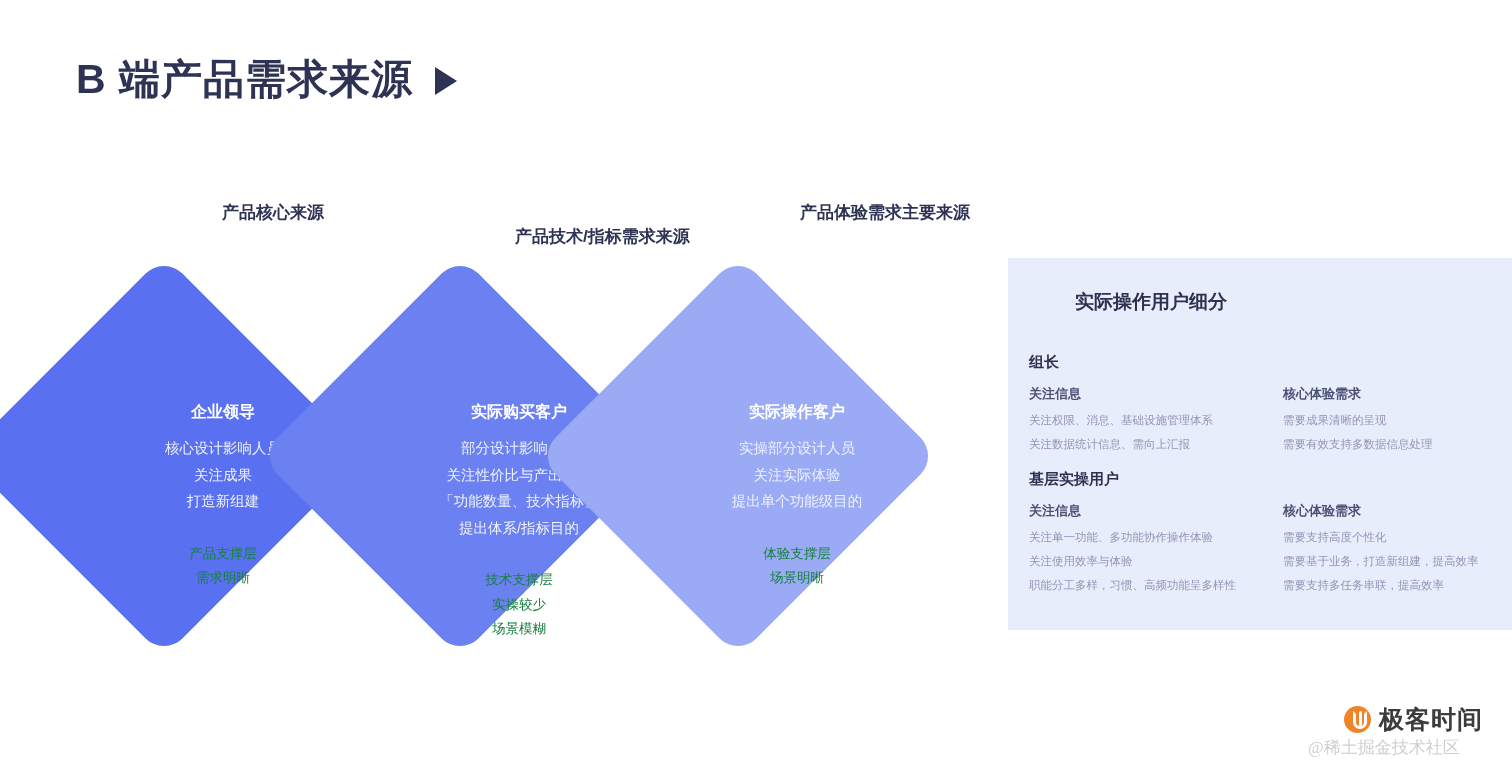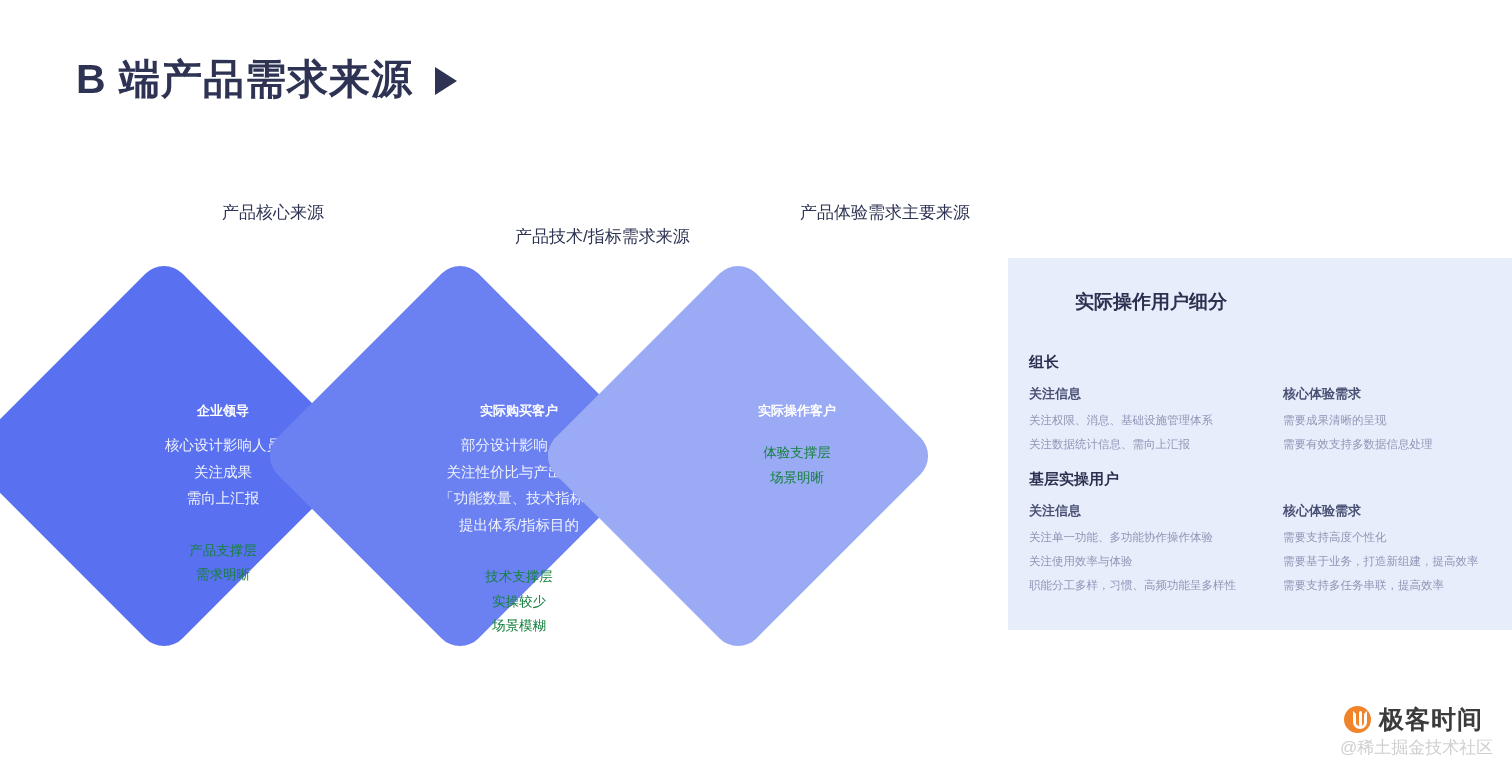--- a/index.html
+++ b/index.html
@@ -24,21 +24,21 @@
     width: 0; height: 0;
     border-left: 22px solid #2e3353;
     border-top: 14px solid transparent;
     border-bottom: 14px solid transparent;
     margin-top: 3px;
   }
 
   
   .col-caption {
     position: absolute; top: 201px;
-    font-size: 17px; font-weight: 400; color: #2e3353;
+    font-size: 17px; font-weight: 700; color: #2e3353;
     white-space: nowrap;
   }
   #cap-0 { left: 222px; }
   #cap-1 { left: 515px; margin-top: 24px; }
   #cap-2 { left: 800px; }
 
   
   #info-panel {
     position: absolute; left: 1008px; top: 258px;
     width: 504px; height: 372px;
@@ -84,21 +84,21 @@
   #dia-2 .diamond { background: #9aaaf5; }
 
   .dia-text {
     position: absolute; top: 0; left: 0;
     width: 402px; height: 402px;
     display: flex; flex-direction: column; align-items: center;
     pointer-events: none;
   }
   .dia-heading {
     margin-top: 88px;
-    font-size: 13px; font-weight: 700; color: #ffffff;
+    font-size: 16px; font-weight: 700; color: #ffffff;
     white-space: nowrap;
   }
   .dia-lines { margin-top: 18px; text-align: center; }
   .dia-line {
     font-size: 14.5px; color: #eef1fe; line-height: 1.0;
     margin-bottom: 12px; white-space: nowrap;
   }
   .dia-sub { margin-top: 26px; text-align: center; }
   .dia-subline {
     font-size: 13.5px; color: #15803d; line-height: 1.0;
@@ -122,22 +122,22 @@
   }
   #logo-mark::before {
     content: ""; position: absolute; left: 15px; top: 5px;
     width: 3px; height: 15px; background: #ffffff; border-radius: 2px;
   }
   #logo-text {
     font-size: 25px; font-weight: 700; color: #3b3b3b;
     letter-spacing: 1px; white-space: nowrap;
   }
   #watermark {
-    position: absolute; left: 1340px; top: 736px;
-    font-size: 17px; color: #cfcfcf; white-space: nowrap;
+    position: absolute; left: 1308px; top: 736px;
+    font-size: 17px; color: #cfcfcf; white-space: nowrap; font-family: Liberation Serif, serif;
   }
 </style>
 </head>
 <body>
 
 <div id="stage">
 
   <div id="title-row">
     <div id="page-title">B 端产品需求来源</div>
     <div id="title-play"></div>
@@ -184,21 +184,21 @@
     </div>
   </div>
 
   <div class="dia-wrap" id="dia-0">
     <div class="diamond" style="background: rgb(89, 113, 240);"></div>
     <div class="dia-text">
       <div class="dia-heading">企业领导</div>
       <div class="dia-lines">
         <div class="dia-line">核心设计影响人员</div>
         <div class="dia-line">关注成果</div>
-        <div class="dia-line">需向上汇报</div>
+        <div class="dia-line">打造新组建</div>
       </div>
       <div class="dia-sub">
         <div class="dia-subline">产品支撑层</div>
         <div class="dia-subline">需求明晰</div>
       </div>
     </div>
   </div>
 
   <div class="dia-wrap" id="dia-1">
     <div class="diamond" style="background: rgb(107, 129, 242);"></div>
@@ -215,20 +215,25 @@
         <div class="dia-subline">实操较少</div>
         <div class="dia-subline">场景模糊</div>
       </div>
     </div>
   </div>
 
   <div class="dia-wrap" id="dia-2">
     <div class="diamond" style="background: rgb(154, 170, 245);"></div>
     <div class="dia-text">
       <div class="dia-heading">实际操作客户</div>
+      <div class="dia-lines">
+        <div class="dia-line">实操部分设计人员</div>
+        <div class="dia-line">关注实际体验</div>
+        <div class="dia-line">提出单个功能级目的</div>
+      </div>
       <div class="dia-sub">
         <div class="dia-subline">体验支撑层</div>
         <div class="dia-subline">场景明晰</div>
       </div>
     </div>
   </div>
 
   <div id="footer-logo">
     <div id="logo-mark" style="background: rgb(240, 132, 42);"></div>
     <div id="logo-text">极客时间</div>

